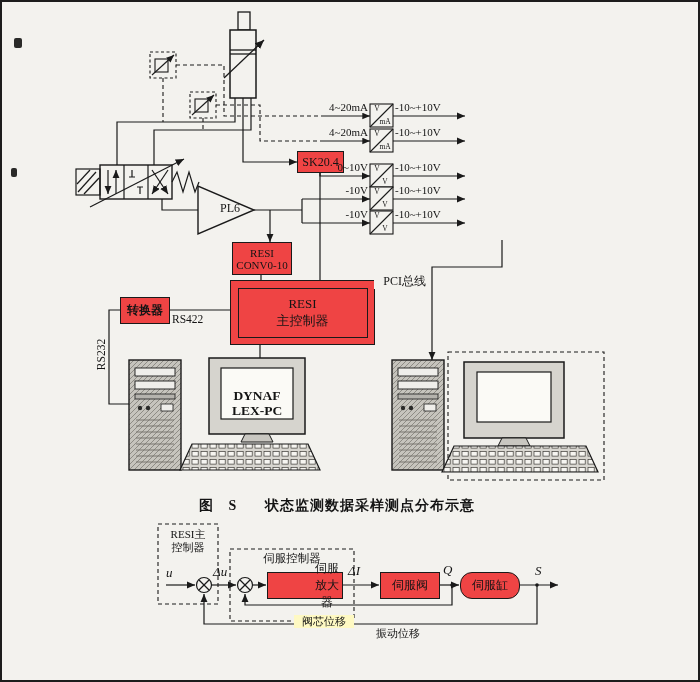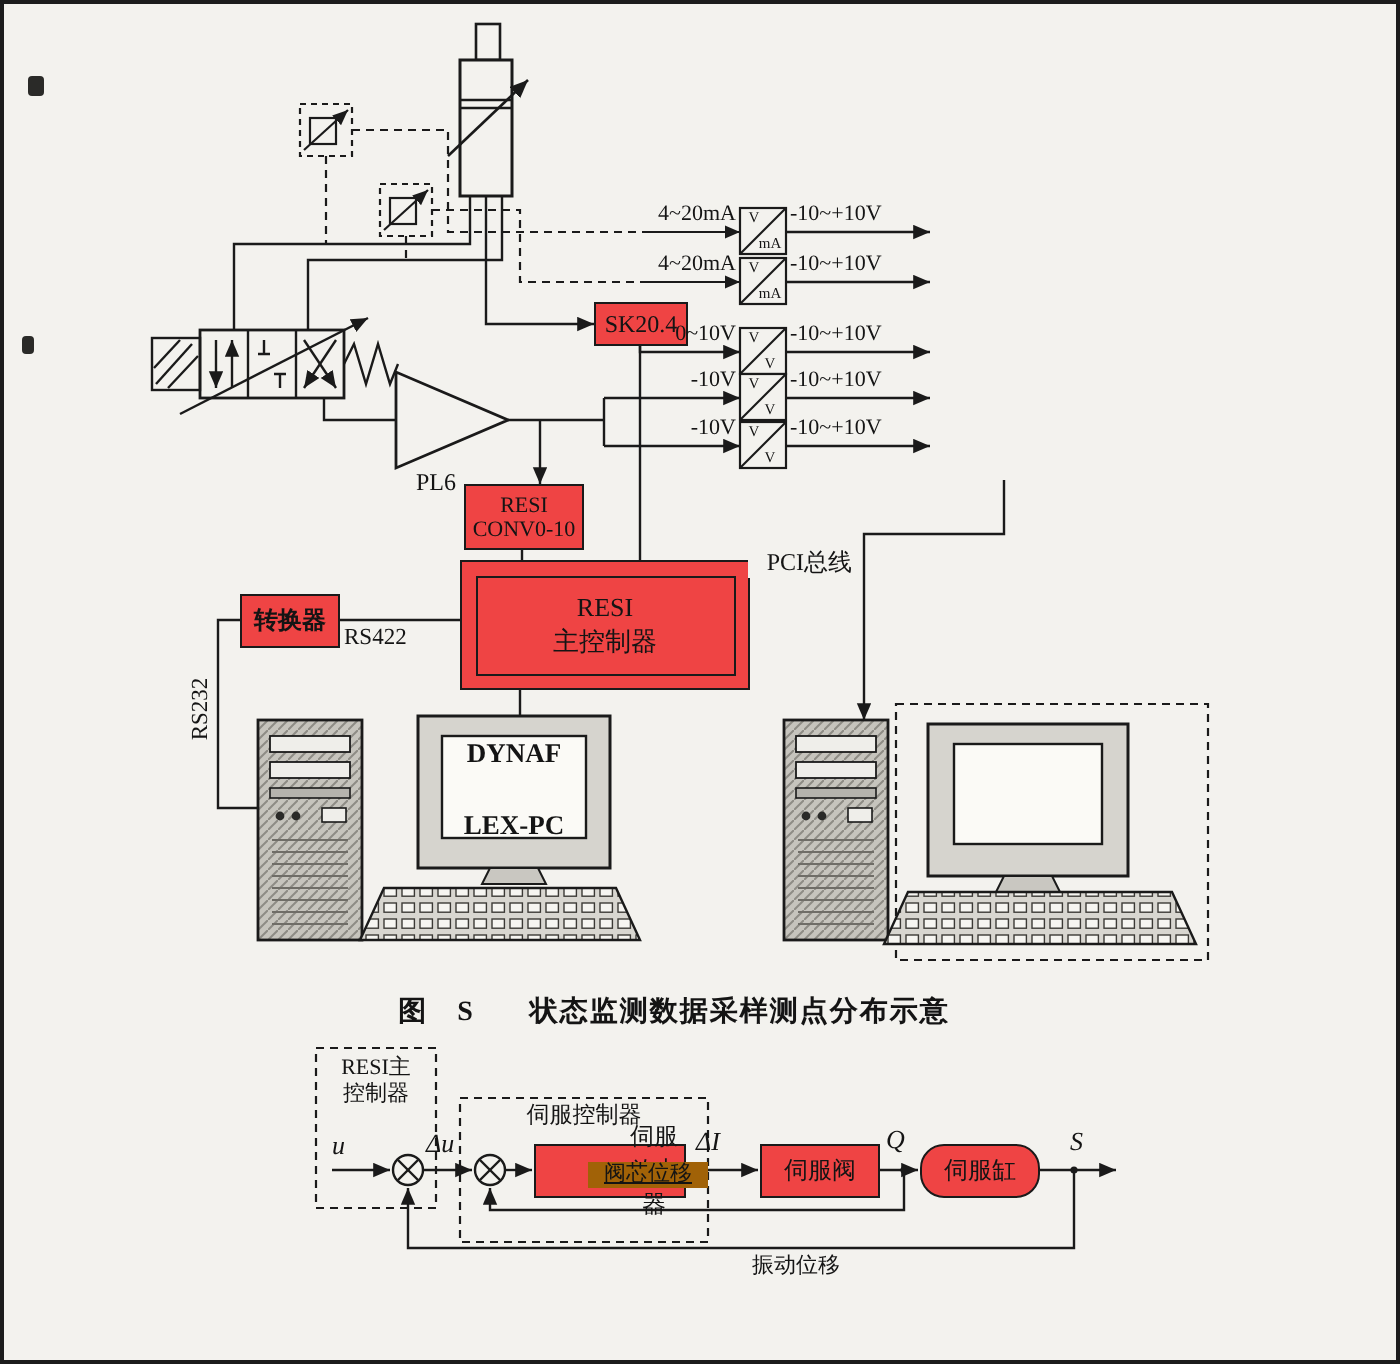--- a/index.html
+++ b/index.html
@@ -217,21 +217,21 @@
       <polyline points="535,583 535,622 202,622 202,592" marker-end="url(#ah)"></polyline>
       <circle cx="450" cy="583" r="1.8" fill="#1a1a1a" stroke="none"></circle>
       <circle cx="535" cy="583" r="1.8" fill="#1a1a1a" stroke="none"></circle>
     </g>
   </svg>
 
   <div class="box fs12" style="left:295px;top:149px;width:47px;height:22px;">
     <span>SK20.4</span>
   </div>
 
-  <div class="lbl fs12" style="left:206px;top:200px;width:36px;margin-top:33px;">PL6</div>
+  <div class="lbl fs12" style="left:218px;top:200px;width:36px;">PL6</div>
 
   <div class="box fs11" style="left:230px;top:240px;width:60px;height:33px;">
     <span>RESI</span>
     <span>CONV0-10</span>
   </div>
 
   <div class="box" style="left:228px;top:278px;width:145px;height:65px;border-width:1.5px;">
     <div class="inner-border fs13">
       <span>RESI</span>
       <span>主控制器</span>
@@ -273,21 +273,21 @@
     <div class="lbl fs7 c" style="left:376px;top:199px;width:14px;">V</div>
     <div class="lbl fs11" style="left:393px;top:182px;width:70px;">-10~+10V</div>
   </div>
   <div>
     <div class="lbl fs11 r" style="left:290px;top:206px;width:76px;">-10V</div>
     <div class="lbl fs7 c" style="left:370px;top:210px;width:10px;">V</div>
     <div class="lbl fs7 c" style="left:376px;top:223px;width:14px;">V</div>
     <div class="lbl fs11" style="left:393px;top:206px;width:70px;">-10~+10V</div>
   </div>
 
-  <div class="lbl c" style="left:219px;top:367px;width:72px;height:50px;display:flex;flex-direction:column;align-items:center;justify-content:flex-start;gap:20px;">
+  <div class="lbl c" style="left:219px;top:367px;width:72px;height:50px;display:flex;flex-direction:column;align-items:center;justify-content:flex-end;">
     <span class="bold" style="font-size:13.5px;">DYNAF</span>
     <span class="bold" style="font-size:13.5px;">LEX-PC</span>
   </div>
 
   <div class="caption" style="left:85px;top:481px;width:500px;">
     <span class="cap-fig">图</span>
     <span class="cap-num">S</span>
     <span>状态监测数据采样测点分布示意</span>
   </div>
 
@@ -307,20 +307,20 @@
   <div class="box fs12" style="left:458px;top:570px;width:60px;height:27px;border-radius:12px;">
     <span>伺服缸</span>
   </div>
 
   <div class="lbl it" style="left:164px;top:564px;width:16px;">u</div>
   <div class="lbl it" style="left:211px;top:563px;width:26px;">Δu</div>
   <div class="lbl it" style="left:346px;top:562px;width:26px;">ΔI</div>
   <div class="lbl it" style="left:441px;top:561px;width:16px;">Q</div>
   <div class="lbl it" style="left:533px;top:562px;width:14px;">S</div>
 
-  <div class="lbl fs11 c" style="left:292px;top:579px;width:60px;background:#a16207;text-decoration:underline;">阀芯位移</div>
+  <div class="lbl fs11 c" style="left:292px;top:613px;width:60px;background:#fef9c3;">阀芯位移</div>
   <div class="lbl fs11 c" style="left:366px;top:625px;width:60px;background:#f3f2ee;">振动位移</div>
 
 
   <div class="speck" style="left:12px;top:36px;width:8px;height:10px;"></div>
   <div class="speck" style="left:9px;top:166px;width:6px;height:9px;"></div>
 
 </div>
 
 </body></html>

